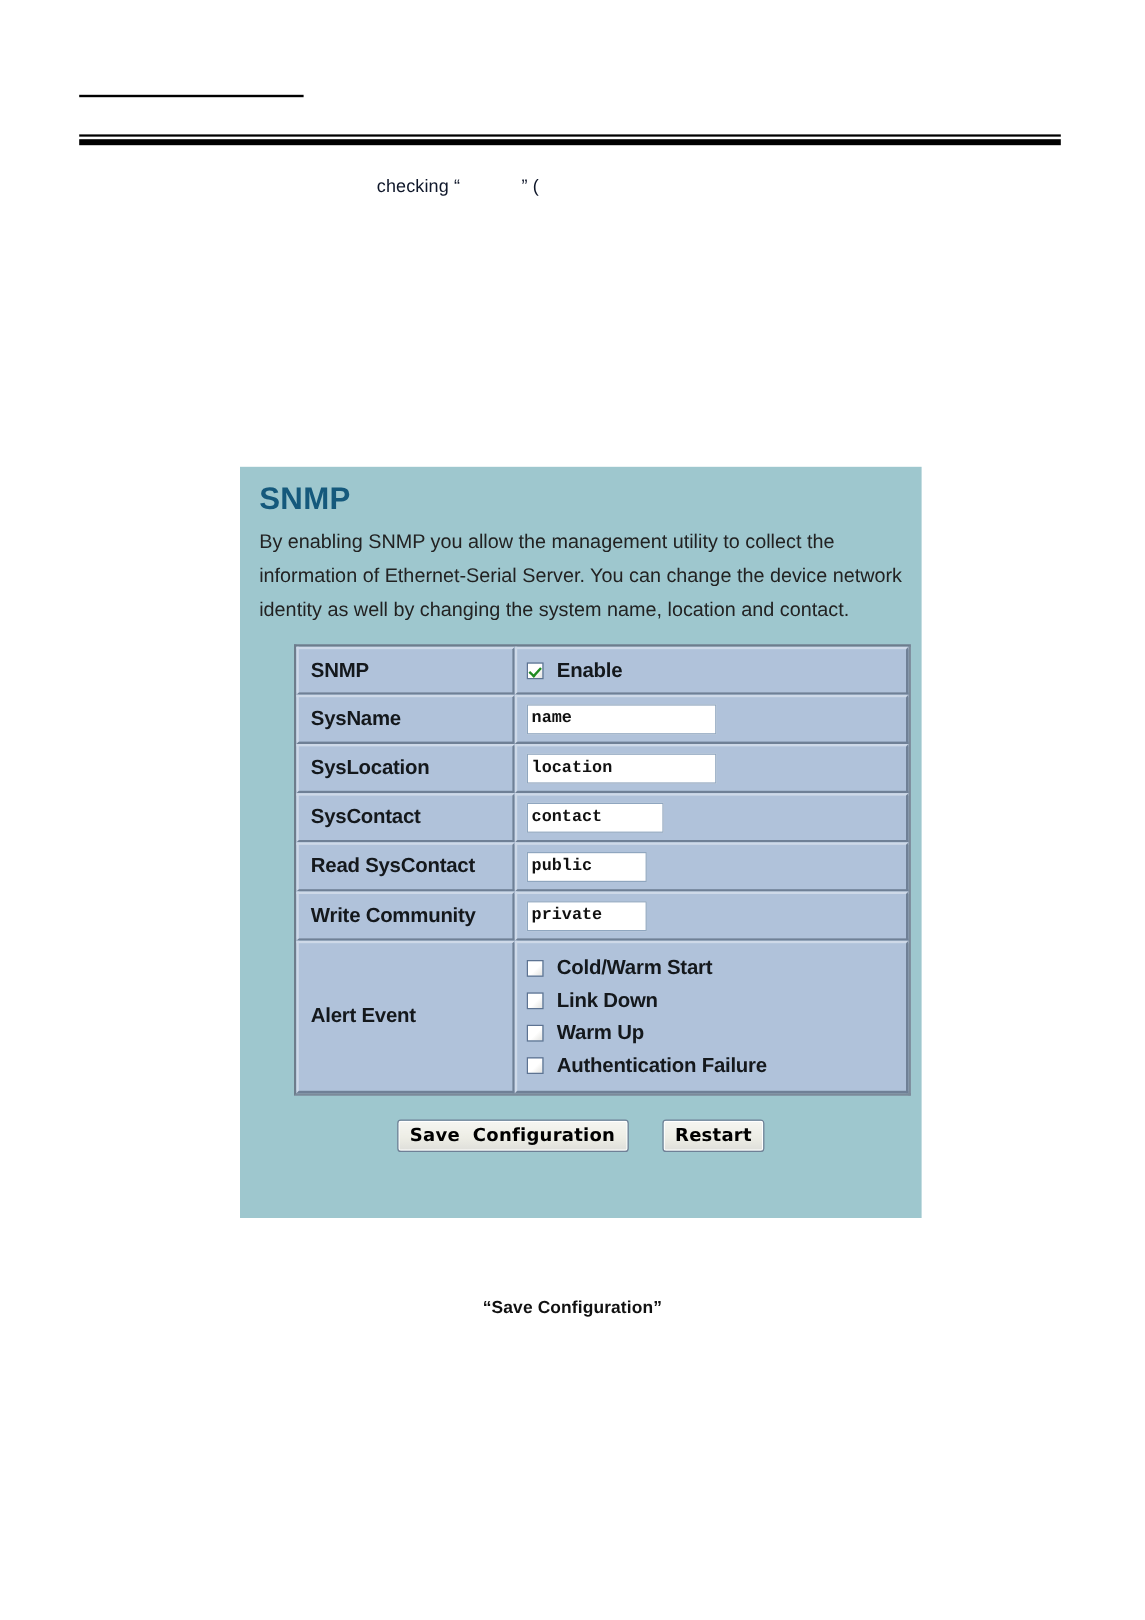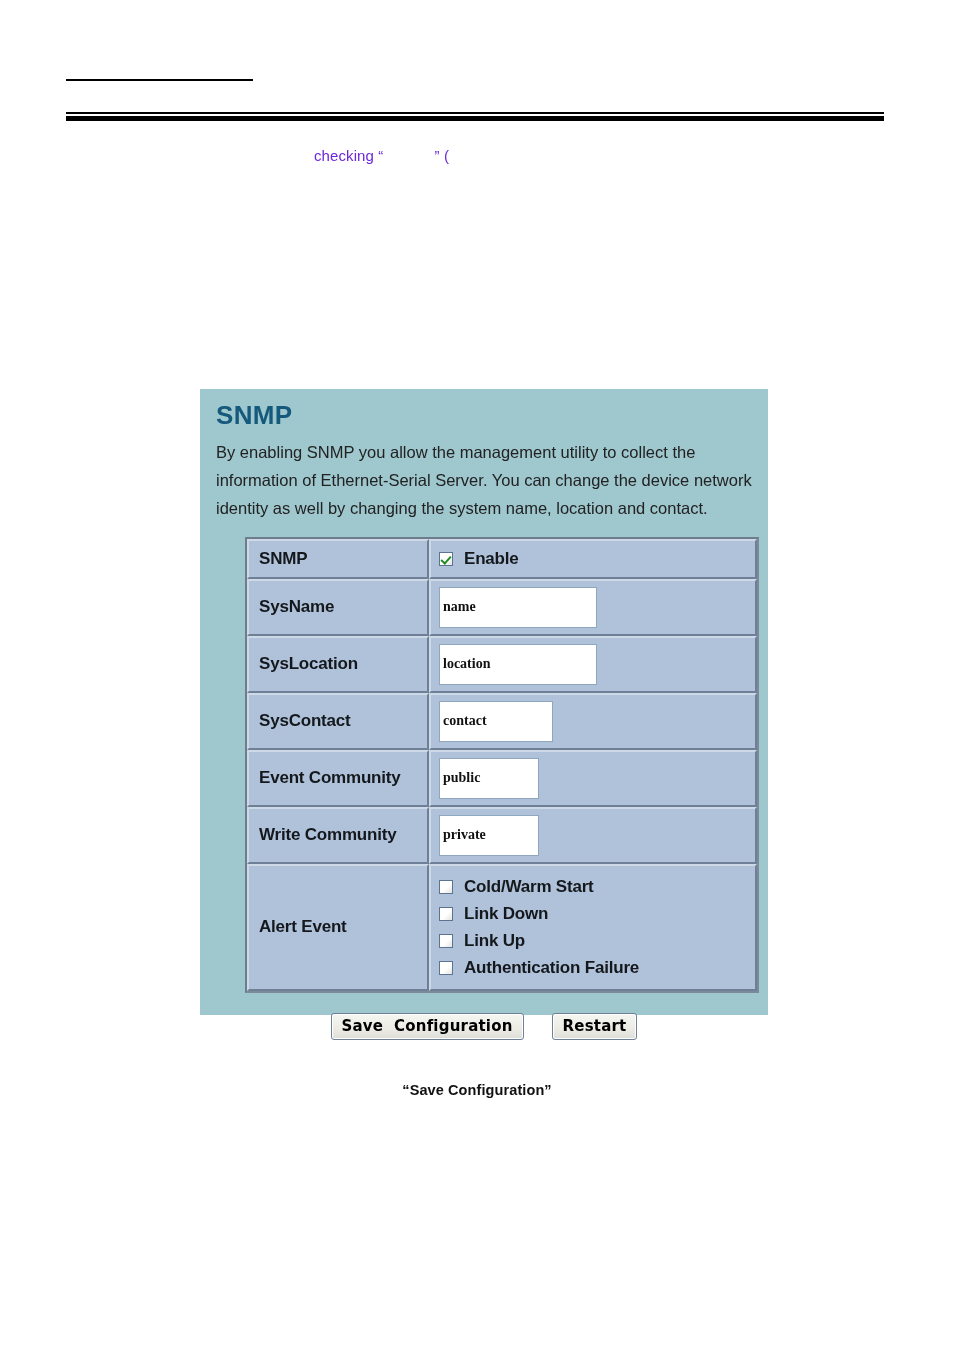--- a/index.html
+++ b/index.html
@@ -46,21 +46,21 @@
     height: 5px;
     background: #000000;
   }
 
   
   .partial-text {
     position: absolute;
     left: 314px;
     top: 147px;
     font-size: 15px;
-    color: #6d28d9;
+    color: #0f172a;
     white-space: pre;
     letter-spacing: 0.1px;
   }
 
   
   .snmp-panel {
     position: absolute;
     left: 200px;
     top: 389px;
     width: 568px;
@@ -148,24 +148,24 @@
     font-size: 17px;
     font-weight: bold;
     color: #14181c;
     letter-spacing: -0.2px;
     white-space: nowrap;
   }
 
   
   .txt {
     box-sizing: border-box;
-    height: 41px;
+    height: 25px;
     border: 1px solid #8fa6bf;
     background: #ffffff;
-    font-family: Liberation Serif, serif;
+    font-family: Liberation Mono, monospace;
     font-size: 14px;
     font-weight: bold;
     color: #111111;
     padding: 0 3px;
     outline: none;
     display: inline-block;
     line-height: 23px;
   }
   .txt.w-name     { width: 158px; }
   .txt.w-location { width: 158px; }
@@ -269,21 +269,21 @@
       </tr>
 
       <tr>
         <td class="label-cell">SysContact</td>
         <td class="value-cell">
           <input class="txt w-contact" type="text" value="contact" style="">
         </td>
       </tr>
 
       <tr>
-        <td class="label-cell">Event Community</td>
+        <td class="label-cell">Read SysContact</td>
         <td class="value-cell">
           <input class="txt w-read" type="text" value="public" style="">
         </td>
       </tr>
 
       <tr>
         <td class="label-cell">Write Community</td>
         <td class="value-cell">
           <input class="txt w-write" type="text" value="private" style="">
         </td>
@@ -300,21 +300,21 @@
               <span class="cb-label">Cold/Warm Start</span>
             </div>
 
             <div class="cb-row">
               <span class="checkbox"></span>
               <span class="cb-label">Link Down</span>
             </div>
 
             <div class="cb-row">
               <span class="checkbox"></span>
-              <span class="cb-label">Link Up</span>
+              <span class="cb-label">Warm Up</span>
             </div>
 
             <div class="cb-row">
               <span class="checkbox"></span>
               <span class="cb-label">Authentication Failure</span>
             </div>
 
           </div>
         </td>
       </tr>

